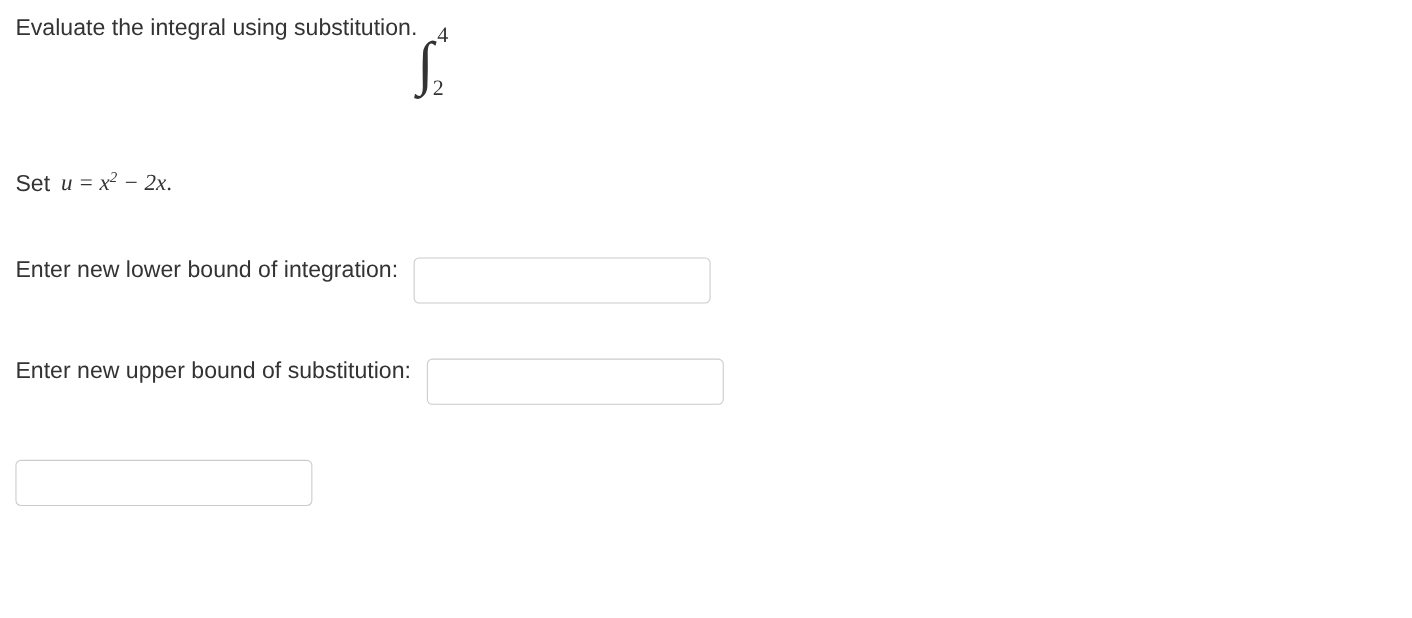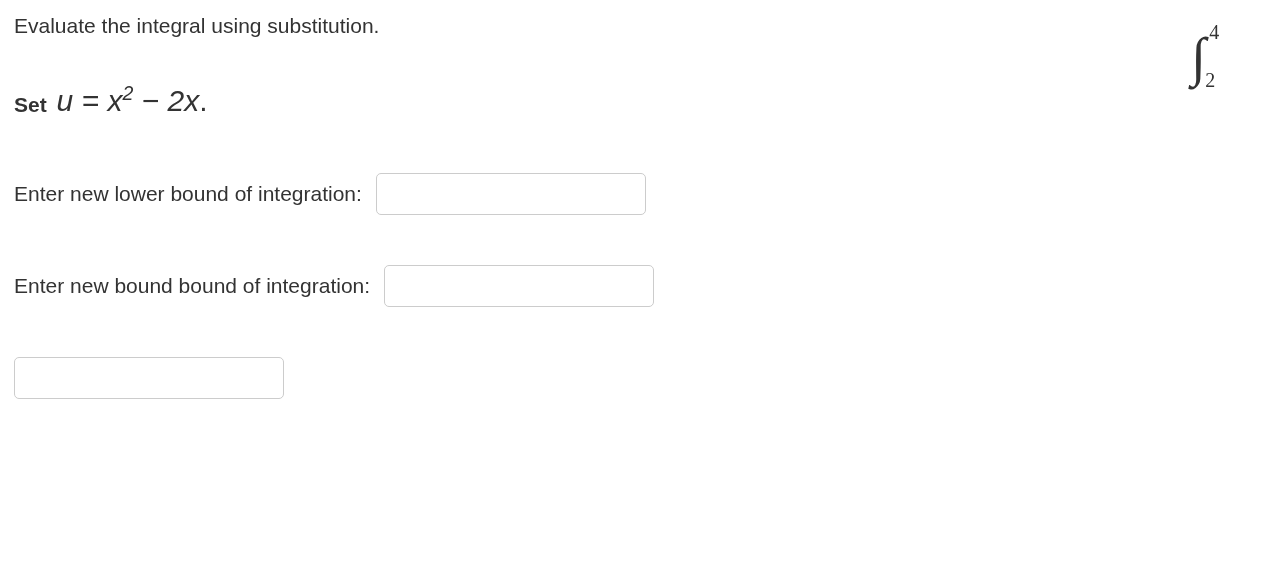--- a/index.html
+++ b/index.html
@@ -11,21 +11,22 @@
       font-family: -apple-system, BlinkMacSystemFont, "Segoe UI", Arial, sans-serif;
       font-size: 21px;
       color: #333;
       padding: 12px 14px;
       width: 1284px;
       background: #fff;
     }
     .top-row {
       display: flex;
       align-items: flex-start;
-      justify-content: space-between;
+      justify-content: flex-start;
+      margin-bottom: 70px;
     }
     .instruction {
       font-size: 21px;
       color: #333;
       line-height: 1.3;
     }
     .integral-block {
       font-family: "Segoe UI", Arial, sans-serif;
       font-style: italic;
       font-size: 26px;
@@ -69,31 +70,30 @@
       font-size: 0.65em;
       vertical-align: super;
       line-height: 0;
     }
     .set-line {
       margin-bottom: 55px;
       font-size: 21px;
     }
     .set-line .set-label {
       vertical-align: middle;
-      font-weight: bold;
     }
     .math-inline {
       font-style: italic;
-      font-family: Liberation Sans, sans-serif;
-      font-size: 30px;
+      font-family: Liberation Serif, serif;
+      font-size: 21px;
       padding-left: 4px;
     }
     .input-row {
       display: flex;
-      align-items: center;
+      align-items: flex-start;
       margin-bottom: 50px;
     }
     .input-label {
       font-size: 21px;
       color: #333;
       margin-right: 14px;
     }
     .answer-input {
       width: 270px;
       height: 42px;
@@ -124,19 +124,19 @@
   <span class="set-label">Set</span>
   <span class="math-inline"><span>u</span><span> = </span><span>x</span><sup>2</sup><span> − 2</span><span>x</span><span style="font-style:normal">.</span></span>
 </div>
 
 <div class="input-row">
   <span class="input-label">Enter new lower bound of integration:</span>
   <input type="text" class="answer-input" value="" style="">
 </div>
 
 <div class="input-row">
-  <span class="input-label">Enter new bound bound of integration:</span>
+  <span class="input-label">Enter new upper bound of substitution:</span>
   <input type="text" class="answer-input" value="" style="">
 </div>
 
 <div class="input-row" style="margin-bottom:0">
   <input type="text" class="answer-input" value="" style="">
 </div>
 
 </body></html>

